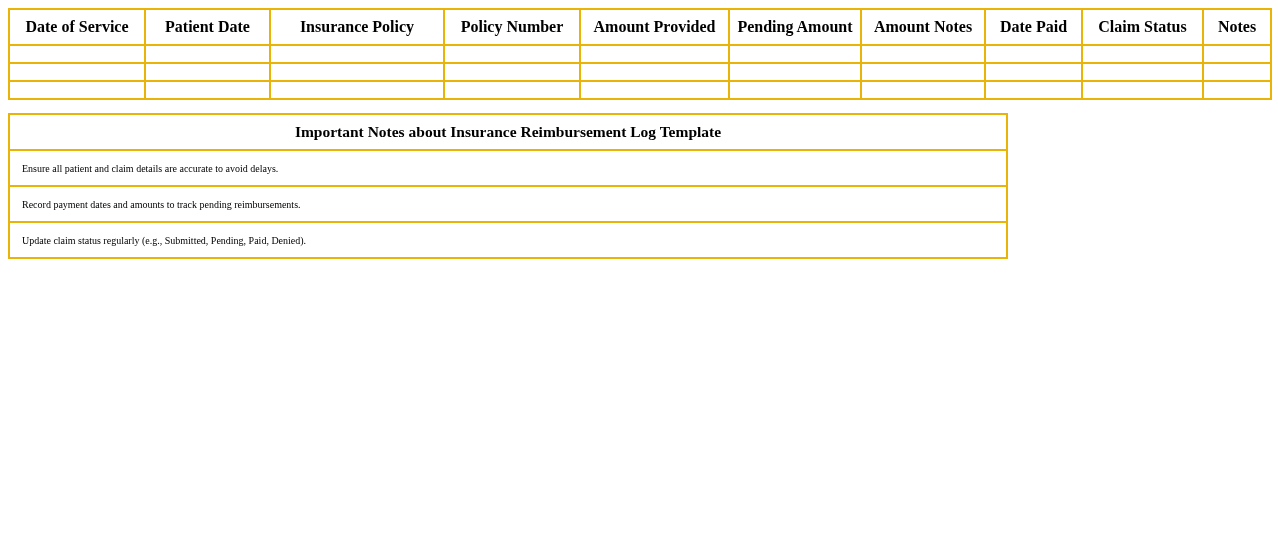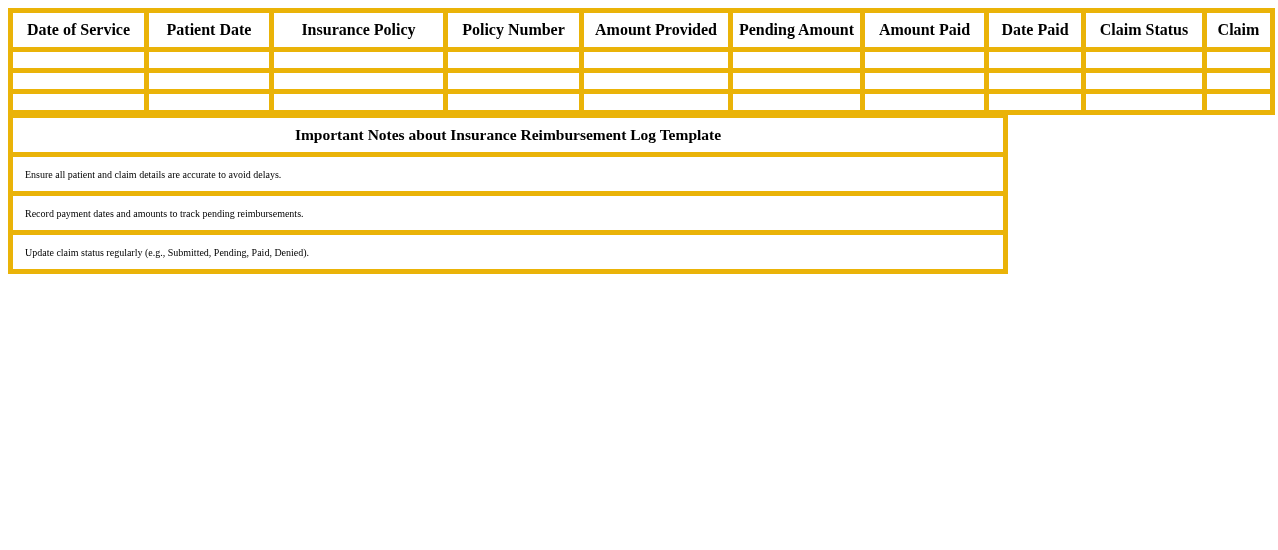--- a/index.html
+++ b/index.html
@@ -15,21 +15,21 @@
       color: #000;
       overflow: hidden;
     }
     table {
       border-collapse: collapse;
       position: absolute;
       left: 8px;
       table-layout: fixed;
     }
     td, th {
-      border: 5px solid #eab308;
+      border: 2px solid #eab308;
       padding: 0;
       margin-left: 40px;
     }
     #log-table {
       top: 8px;
       width: 1262px;
     }
     #log-table th {
       height: 34px;
       font-size: 16px;
@@ -75,24 +75,24 @@
       <col style="width: 68px;">
     </colgroup>
   <thead>
     <tr>
       <th>Date of Service</th>
       <th>Patient Date</th>
       <th>Insurance Policy</th>
       <th>Policy Number</th>
       <th>Amount Provided</th>
       <th>Pending Amount</th>
-      <th>Amount Paid</th>
+      <th>Amount Notes</th>
       <th>Date Paid</th>
       <th>Claim Status</th>
-      <th>Claim</th>
+      <th>Notes</th>
     </tr>
   </thead>
   <tbody>
     <tr>
       <td></td>
       <td></td>
       <td></td>
       <td></td>
       <td></td>
       <td></td>

